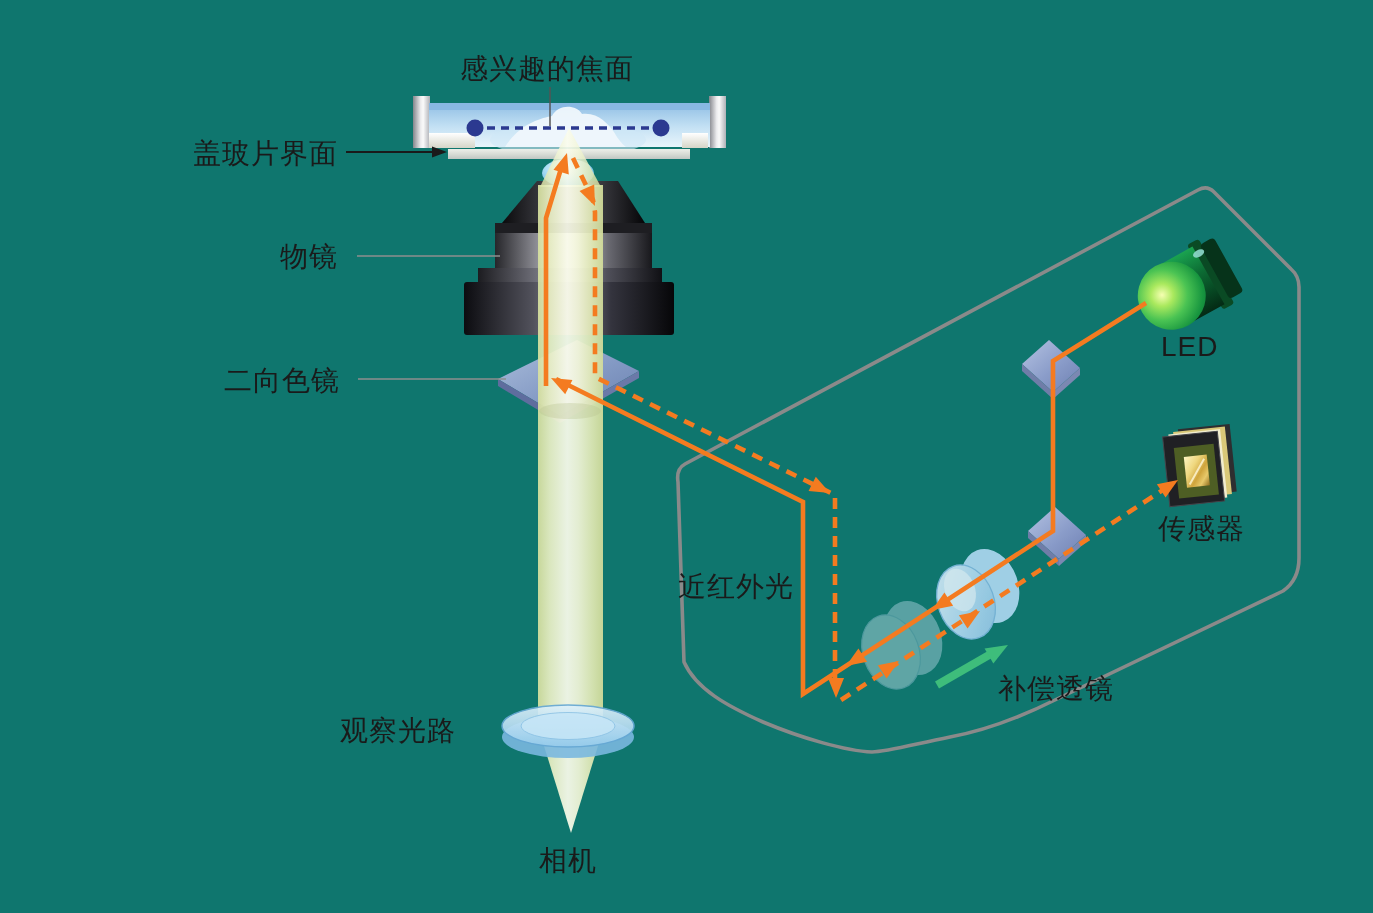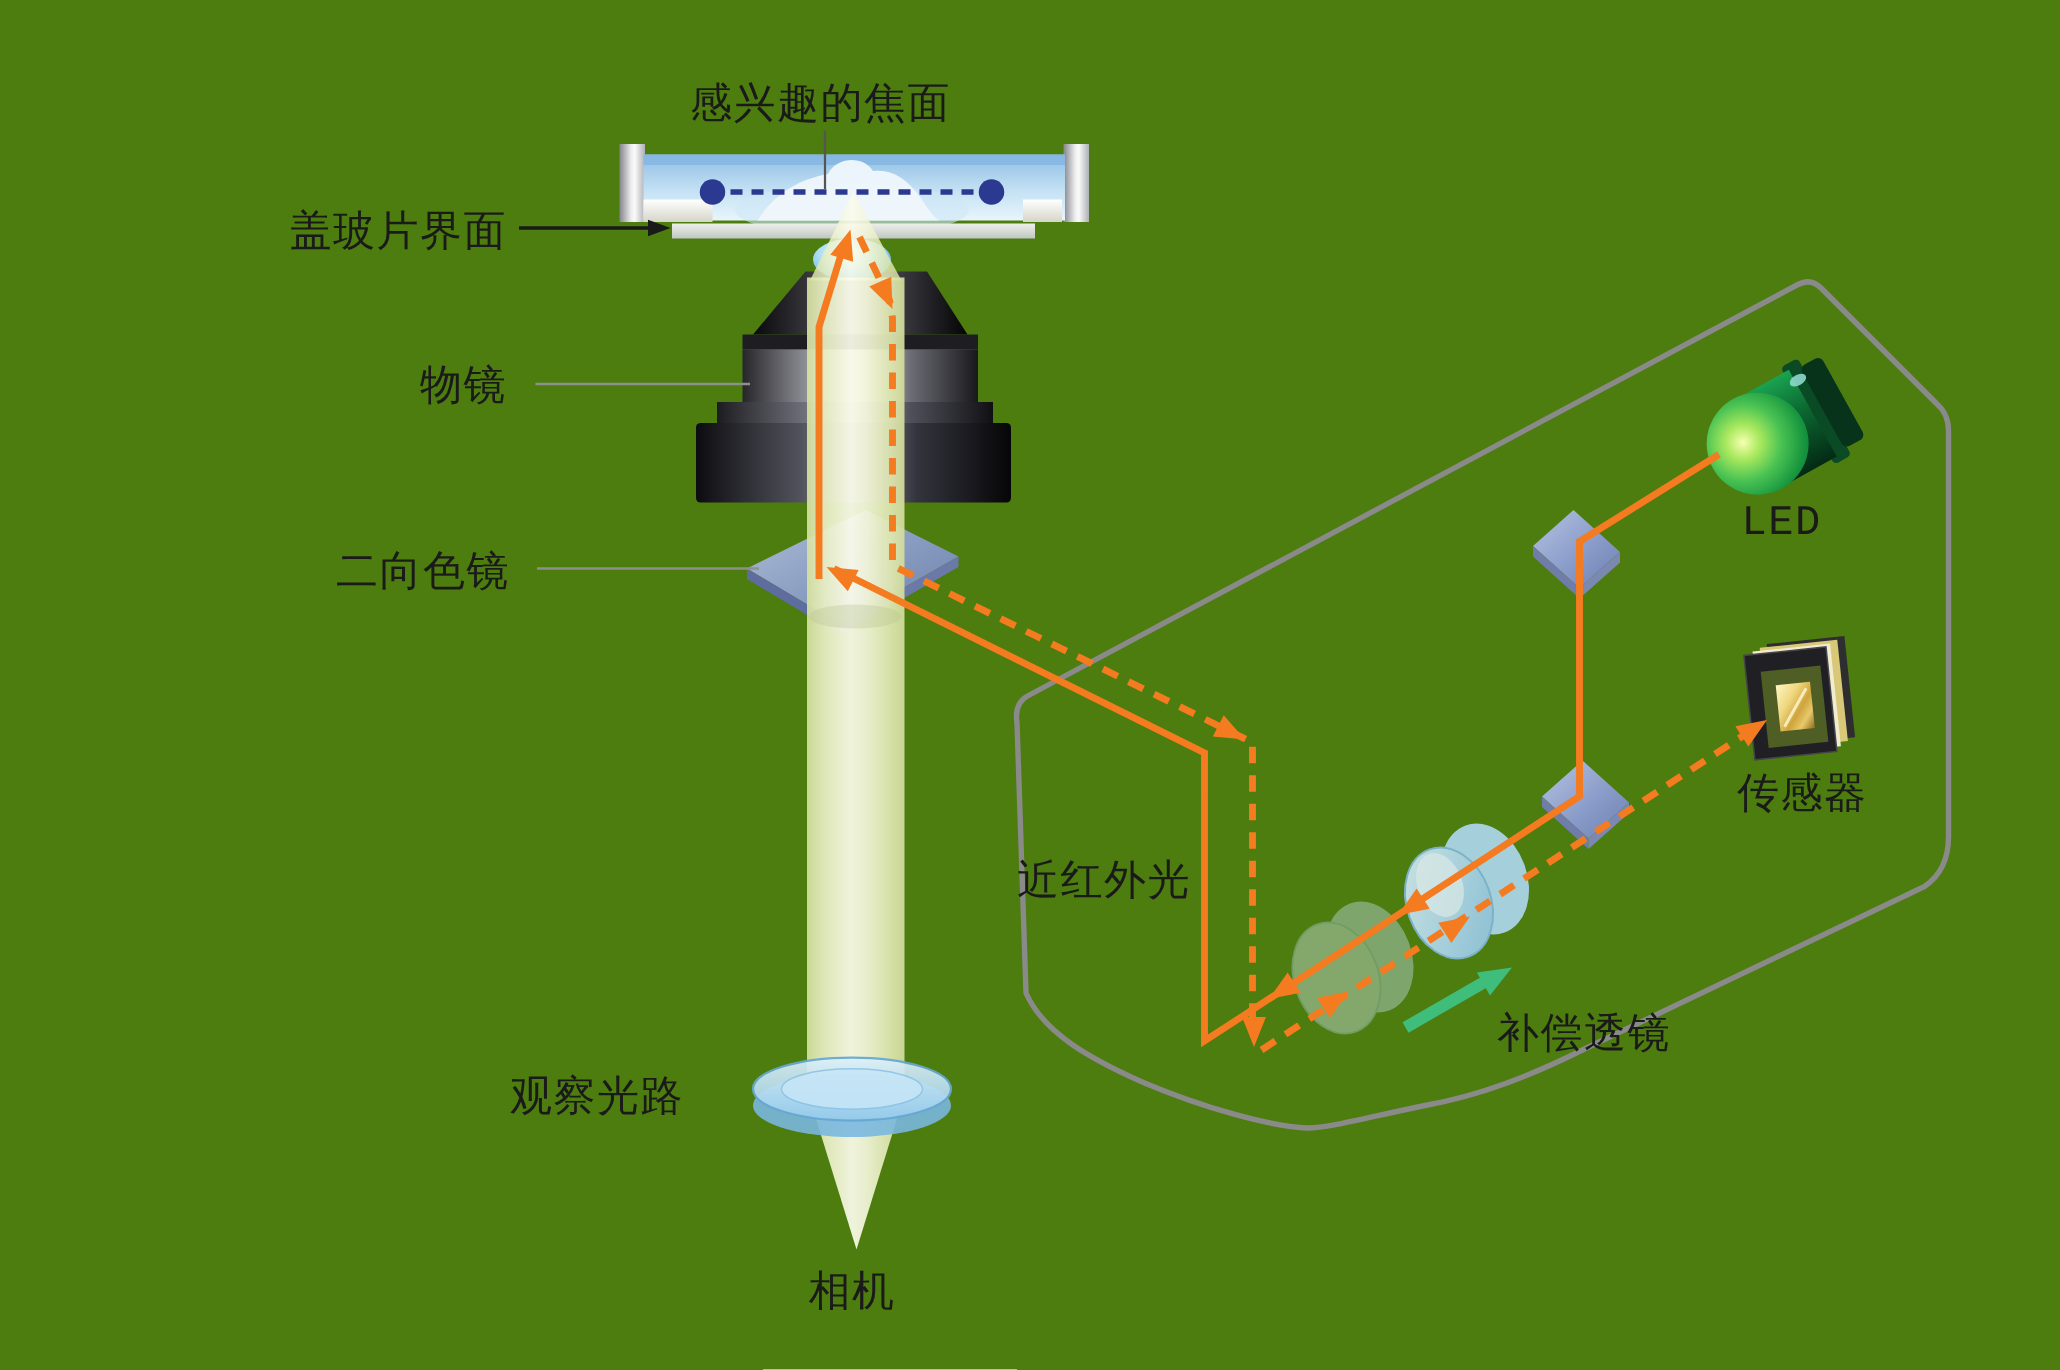--- a/index.html
+++ b/index.html
@@ -1,17 +1,17 @@
 <!DOCTYPE html>
 <html><head>
 <meta charset="utf-8">
 <style>
   html,body{margin:0;padding:0;background:#ffffff;}
-  #stage{position:relative;width:1373px;height:913px;background:#4d7c0f;overflow:hidden;
-         font-family:Liberation Mono, monospace;}
+  #stage{position:relative;width:1373px;height:913px;background:#0f766e;overflow:hidden;
+         font-family:Liberation Sans, sans-serif;}
   svg{position:absolute;left:0;top:0;}
   text{fill:#1a1a1a;font-size:28px;letter-spacing:1px;}
   .leader{stroke:#8f8f8f;stroke-width:1.6;fill:none;}
   .leader-dark{stroke:#1a1a1a;stroke-width:2.2;fill:none;}
   .nir{stroke:#F47B20;stroke-width:4.6;fill:none;stroke-linejoin:miter;}
   .nir-dash{stroke:#F47B20;stroke-width:4.6;fill:none;stroke-dasharray:11 8;}
   .arrow{fill:#F47B20;}
   .blob{stroke:#8A8A8A;stroke-width:3.6;fill:none;stroke-linejoin:round;stroke-linecap:round;}
   .focal-dash{stroke:#2B3990;stroke-width:3.6;stroke-dasharray:8 6;fill:none;}
 </style>

